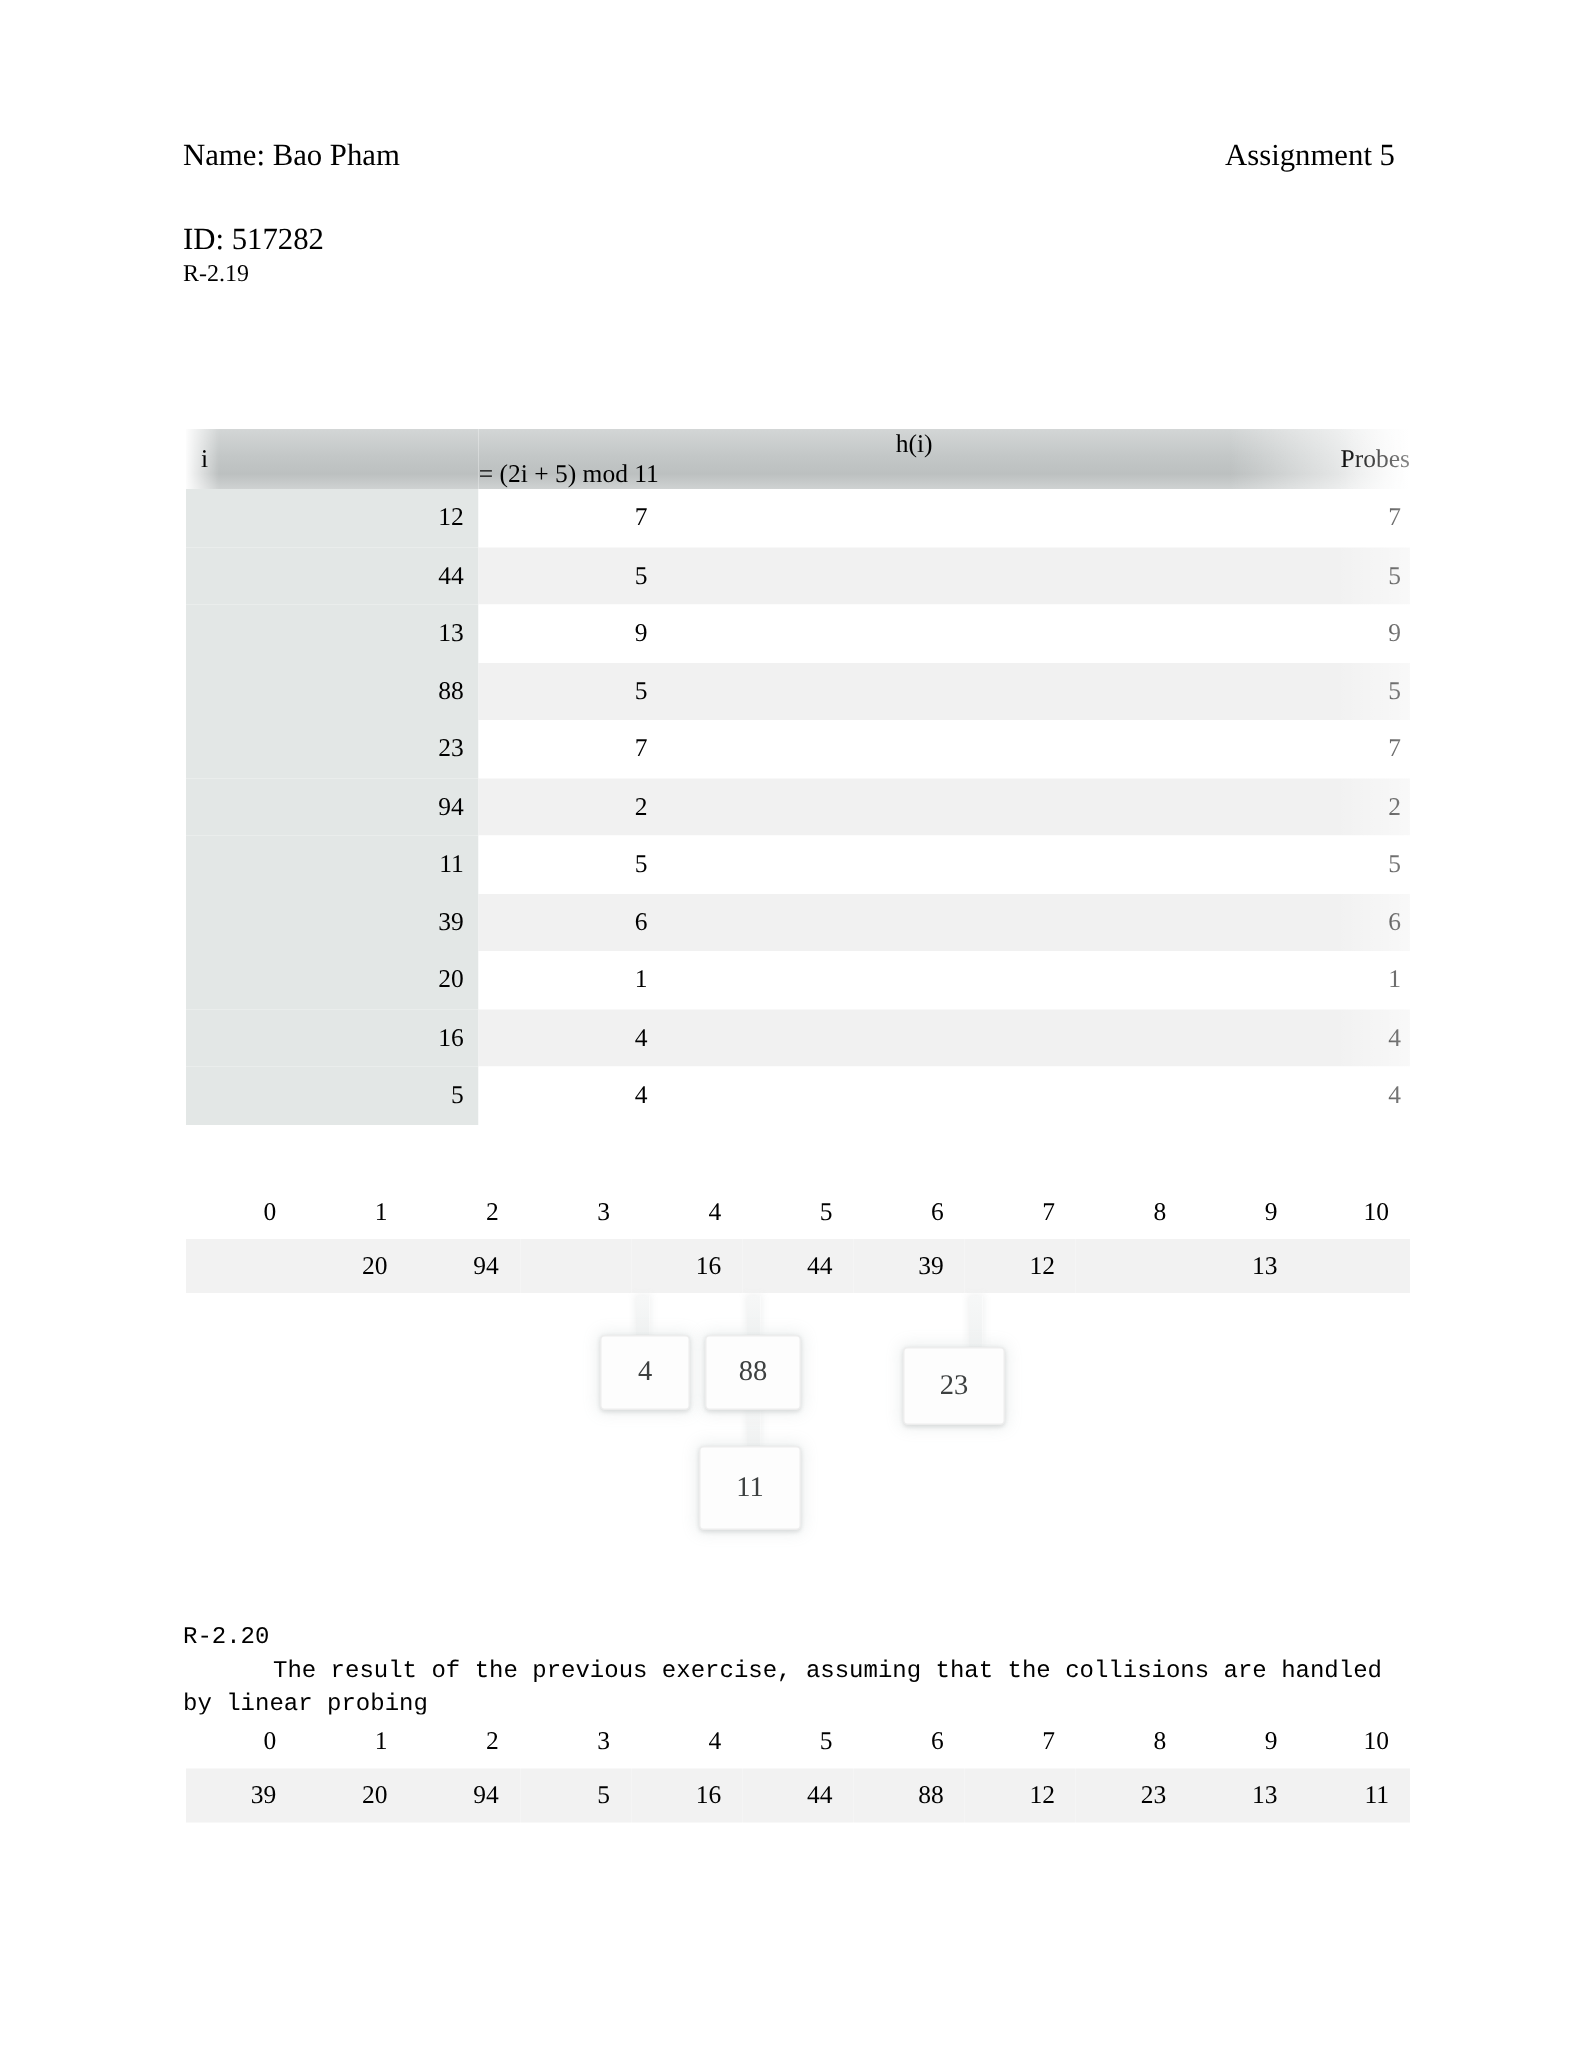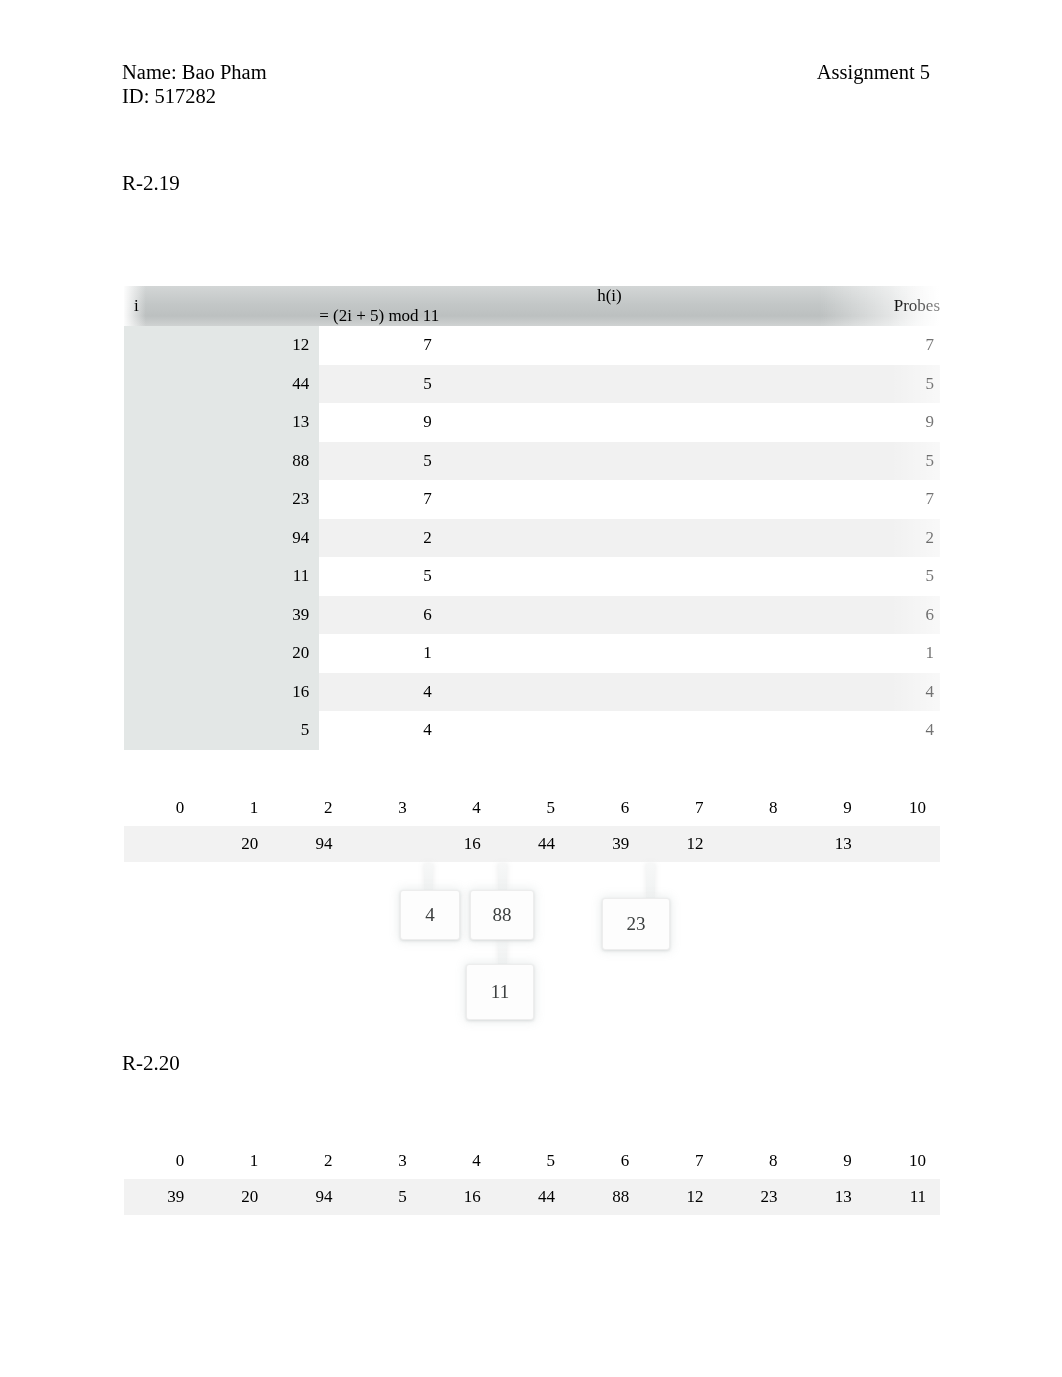--- a/index.html
+++ b/index.html
@@ -29,40 +29,41 @@
     left: 122px;
     top: 60px;
     width: 808px;
   }
   .hdr-row {
     display: flex;
     justify-content: space-between;
     align-items: flex-start;
     font-size: 20.5px;
     line-height: 24px;
+    margin-top: 32px;
   }
   .hdr-left { white-space: pre; }
   .hdr-right { white-space: pre; }
 
   
   .prob {
     position: absolute;
     left: 122px;
     width: 812px;
-    font-size: 21px;
+    font-size: 16px;
     line-height: 22.5px;
   }
   .prob-label { display: block; }
   .prob-body {
     display: block;
     text-indent: 60px;
     text-align: left;
   }
   #prob-219 { top: 172px; }
-  #prob-220 { top: 1052px; }
+  #prob-220 { top: 1080px; font-family: Liberation Mono, monospace; }
 
   
   .probe-table {
     position: absolute;
     left: 124px;
     top: 286px;
     width: 816px;
     border-collapse: collapse;
     font-size: 17px;
   }
@@ -308,20 +309,21 @@
     <div class="chain-conn" style="left:498px; top:938px; height:28px;"></div>
 
     <div class="chain-box" style="left:400px; top:890px; width:58px; height:48px;">4</div>
     <div class="chain-box" style="left:470px; top:890px; width:62px; height:48px;">88</div>
     <div class="chain-box" style="left:602px; top:898px; width:66px; height:50px;">23</div>
     <div class="chain-box" style="left:466px; top:964px; width:66px; height:54px;">11</div>
   </div>
 
   <div class="prob" id="prob-220">
     <span class="prob-label">R-2.20</span>
+    <span class="prob-body">The result of the previous exercise, assuming that the collisions are handled by linear probing</span>
   </div>
 
   <table class="slot-table" id="slot-linear">
     <tbody>
       <tr class="idx-row" id="linear-idx">
           <td>0</td>
           <td>1</td>
           <td>2</td>
           <td>3</td>
           <td>4</td>

